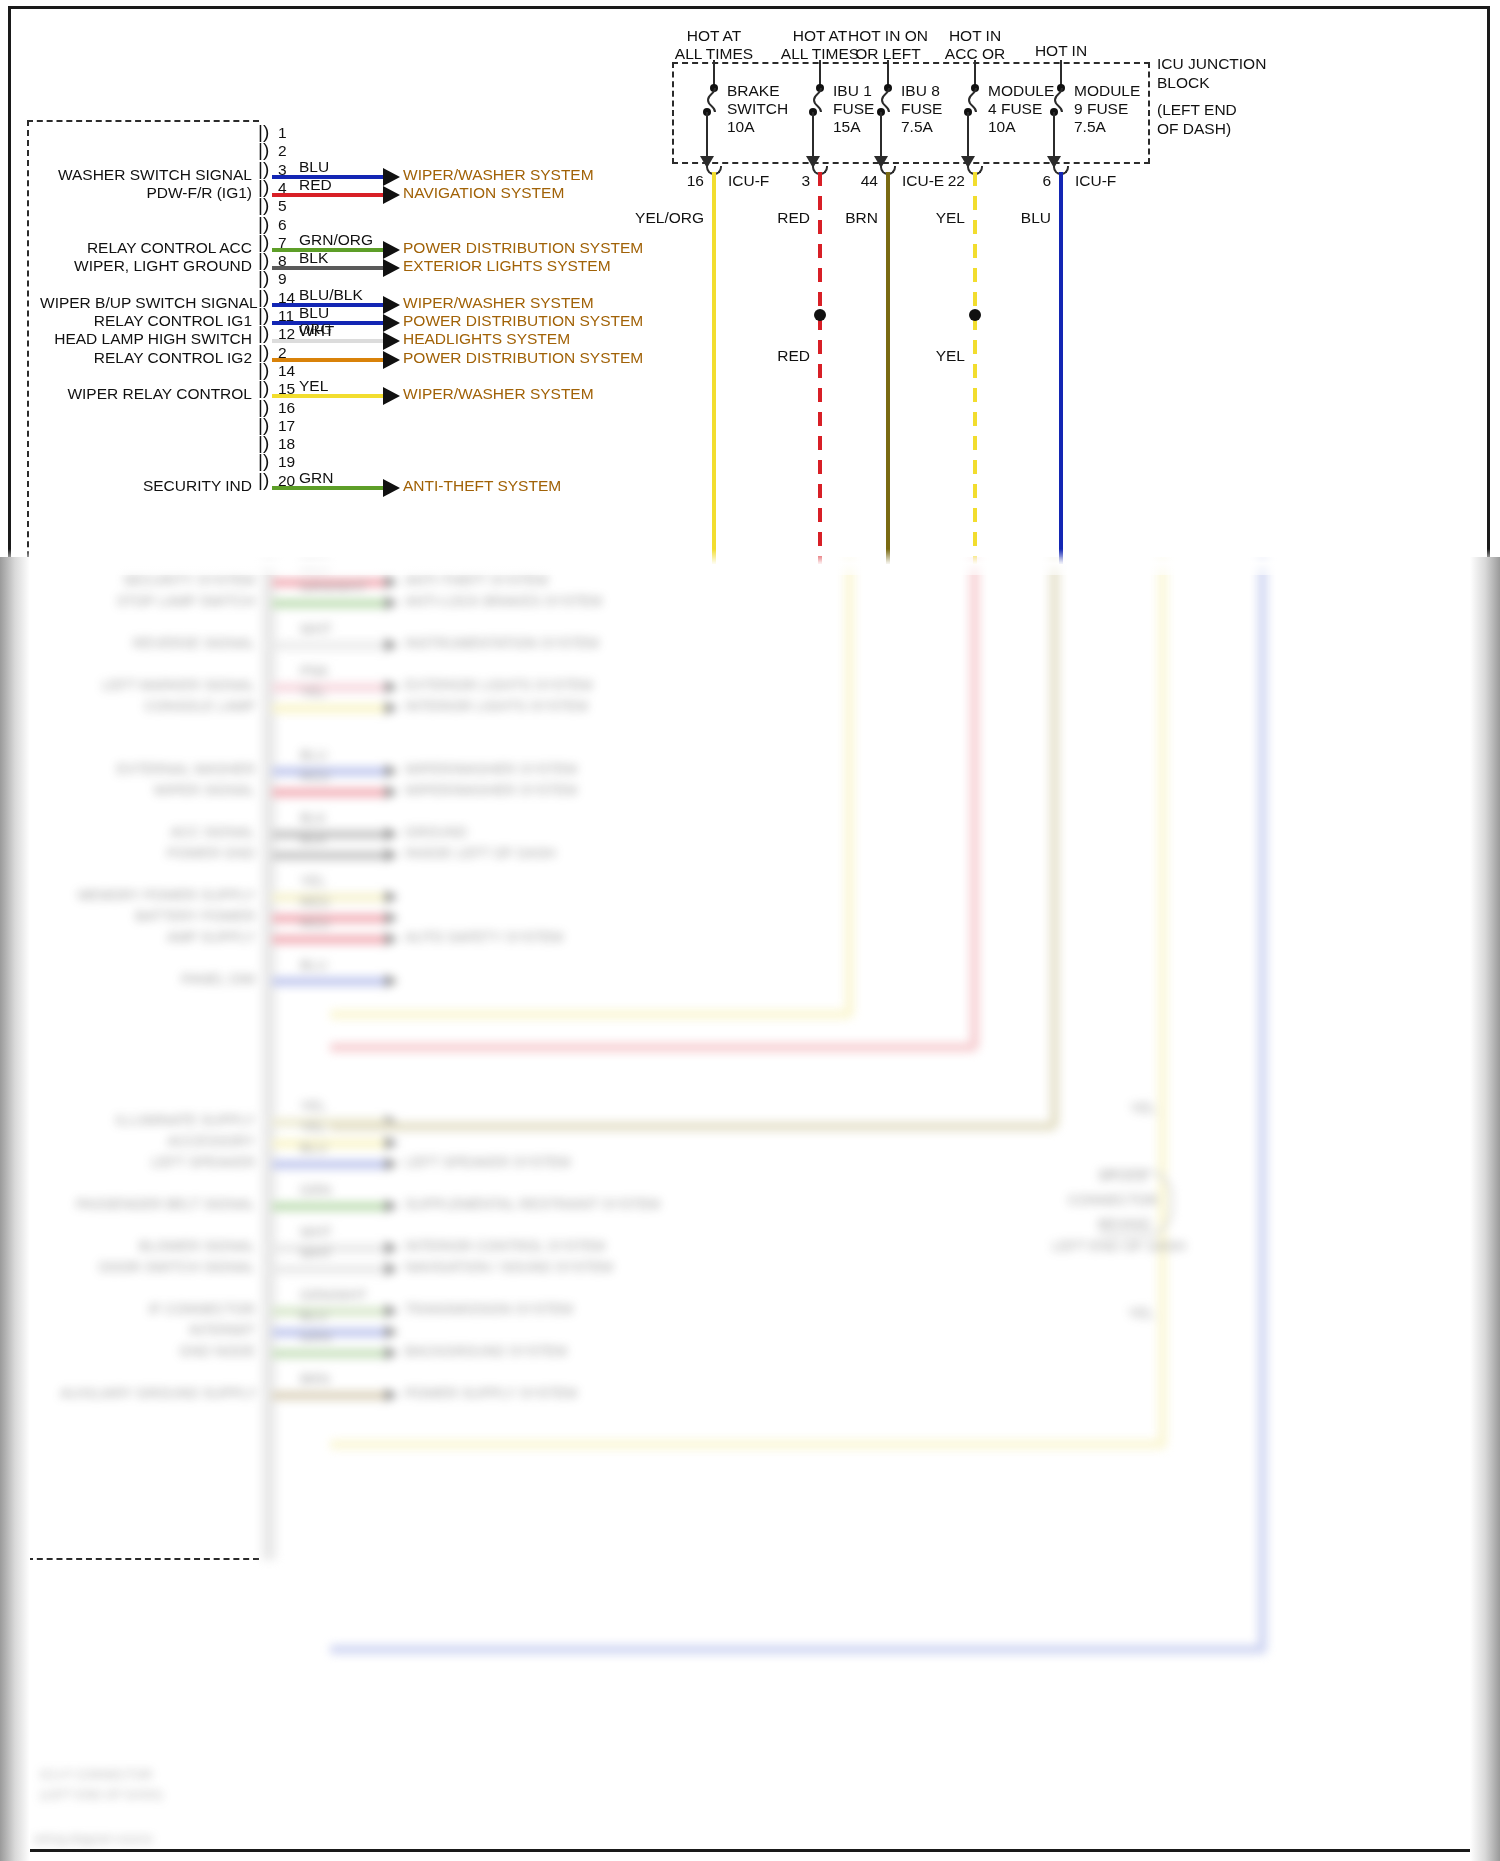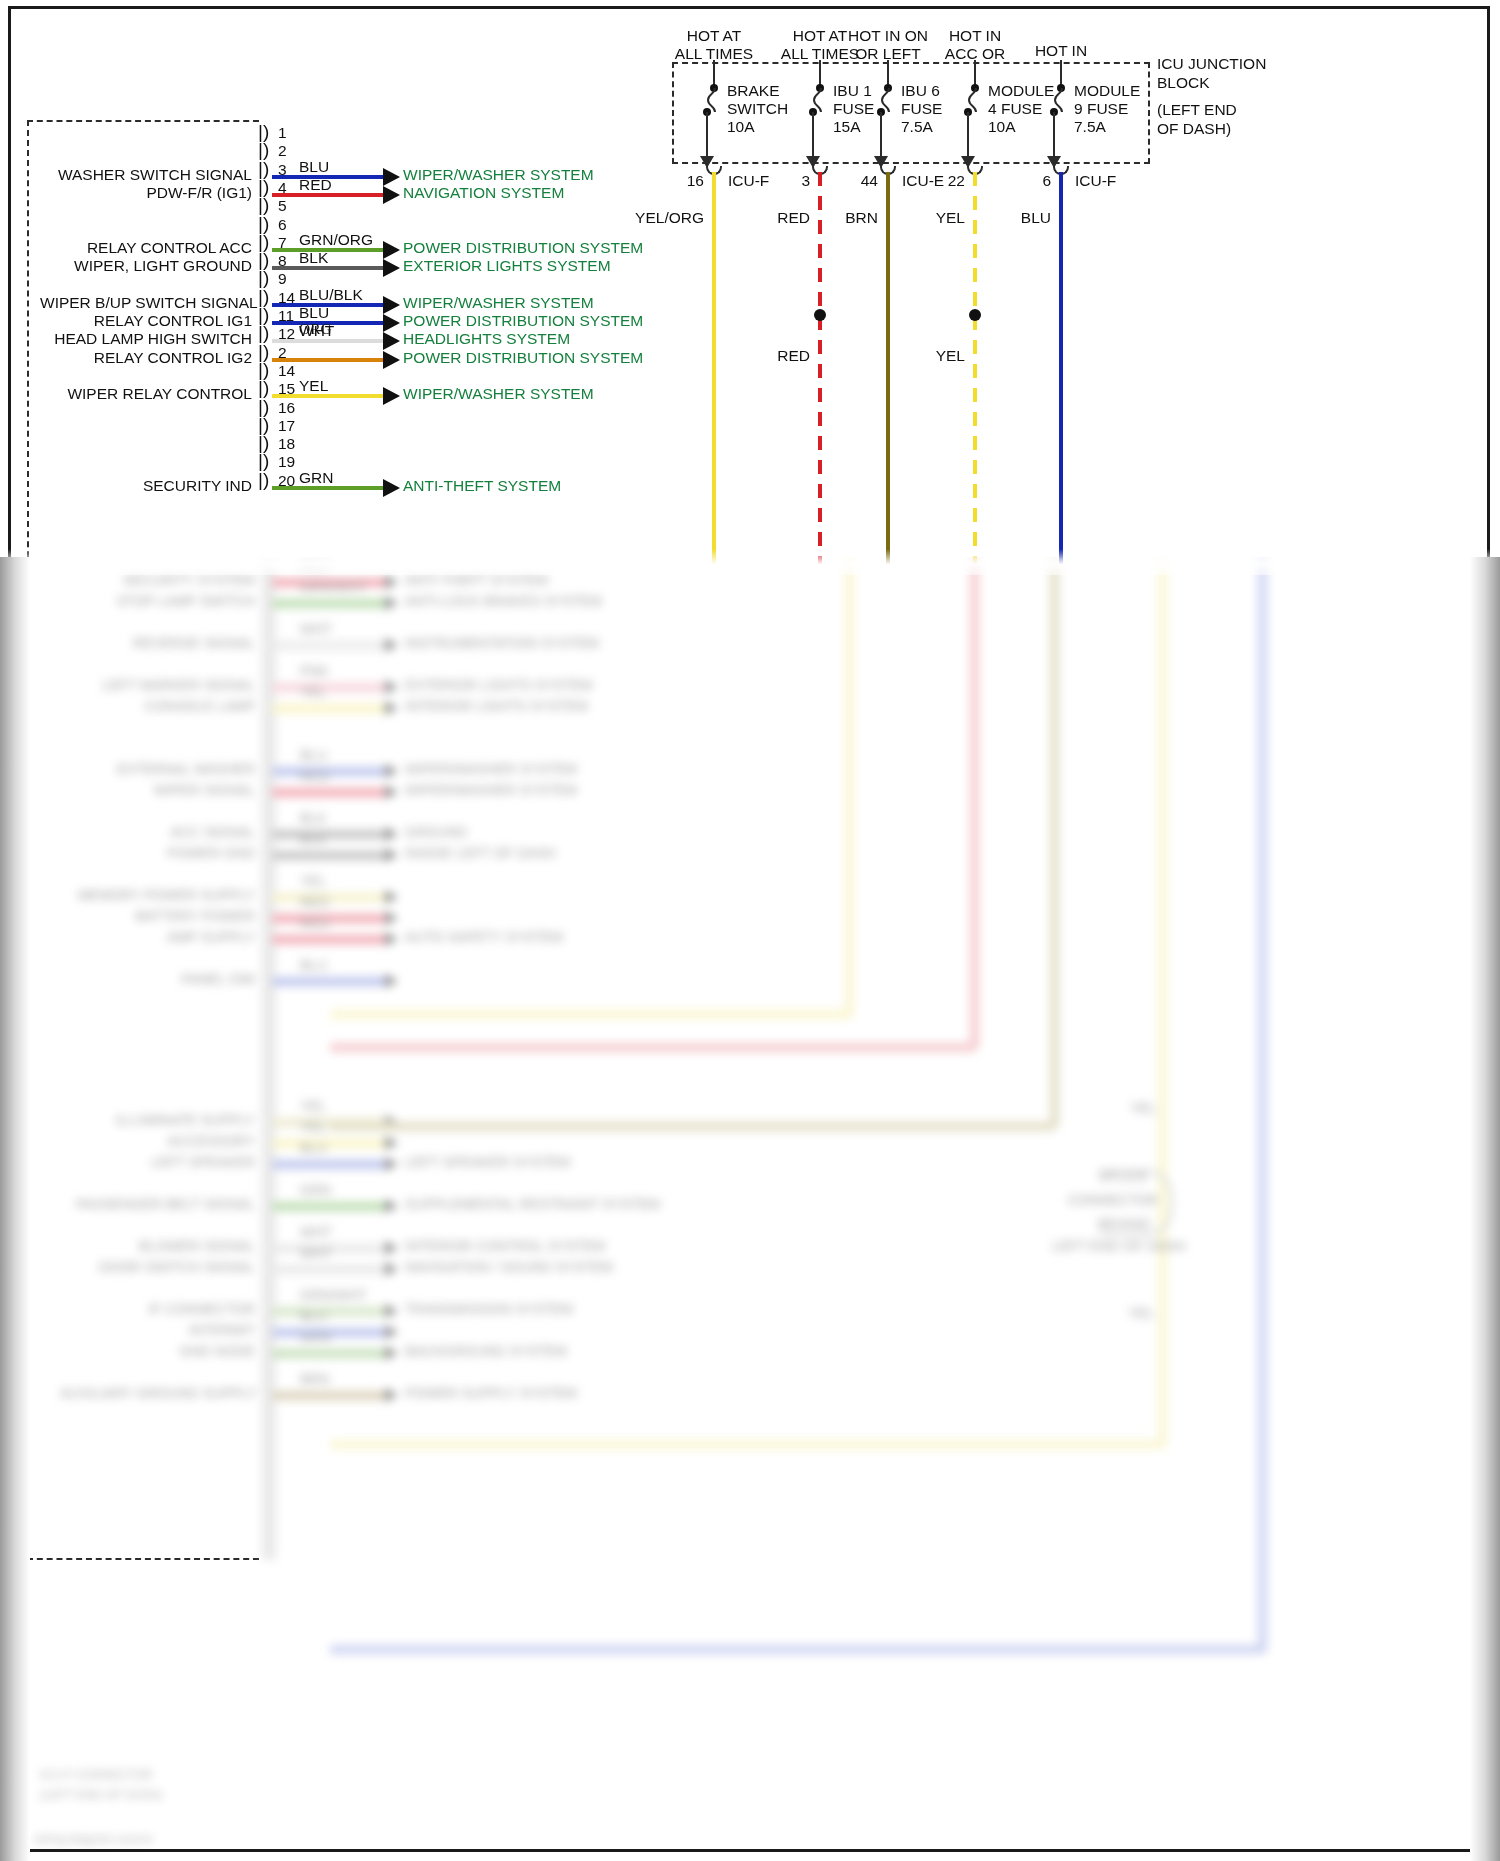--- a/index.html
+++ b/index.html
@@ -37,21 +37,21 @@
     position:absolute;
     text-align:right;
     font-size:15.5px;
     color:#111;
     white-space:nowrap;
   }
   .lbl-right{
     position:absolute;
     text-align:right;
     font-size:15.5px;
-    color:#15803d;
+    color:#a16207;
     white-space:nowrap;
   }
   .wirecolor{
     position:absolute;
     font-size:15.5px;
     color:#111;
     white-space:nowrap;
   }
   .wire{
     position:absolute;
@@ -313,21 +313,21 @@
         <div class="dot" style="left: 814px; top: 309px; width: 12px; height: 12px;"></div>
         <div class="wirecolor-v" style="left: 710px; top: 347px; width: 100px;">RED</div>
         <div class="hot-lbl" style="left: 826px; top: 27px; width: 124px;">HOT IN ON
 OR LEFT</div>
         <div class="vline" style="left: 887px; top: 60px; height: 27px;"></div>
         <div class="dot" style="left: 884px; top: 84px;"></div>
         <div style="position: absolute; left: 881px; top: 88px; width: 15px; height: 24px;"><svg width="15" height="24" viewBox="0 0 15 24">
             <path d="M8 0 C8 6, 1 6, 1 12 C1 18, 8 18, 8 24" fill="none" stroke="#2b2b2b" stroke-width="2"></path>
           </svg></div>
         <div class="dot" style="left: 877px; top: 108px;"></div>
-        <div class="fuse-lbl" style="left: 901px; top: 82px;">IBU 6
+        <div class="fuse-lbl" style="left: 901px; top: 82px;">IBU 8
 FUSE
 7.5A</div>
         <div class="vline" style="left: 880px; top: 112px; height: 45px;"></div>
         <div class="down-arrow" style="left: 874px; top: 156px;"></div>
         <div class="conn-cap" style="left: 880px; top: 166px;"></div>
         <div class="pinno" style="left: 836px; top: 172px; width: 42px;">44</div>
         <div class="conn-name" style="left: 902px; top: 172px;">ICU-E</div>
         <div class="vwire solid-brn" style="left: 886px; top: 172px; height: 392px;"></div>
         <div class="wirecolor-v" style="left: 778px; top: 209px; width: 100px;">BRN</div>
         <div class="hot-lbl" style="left: 913px; top: 27px; width: 124px;">HOT IN

